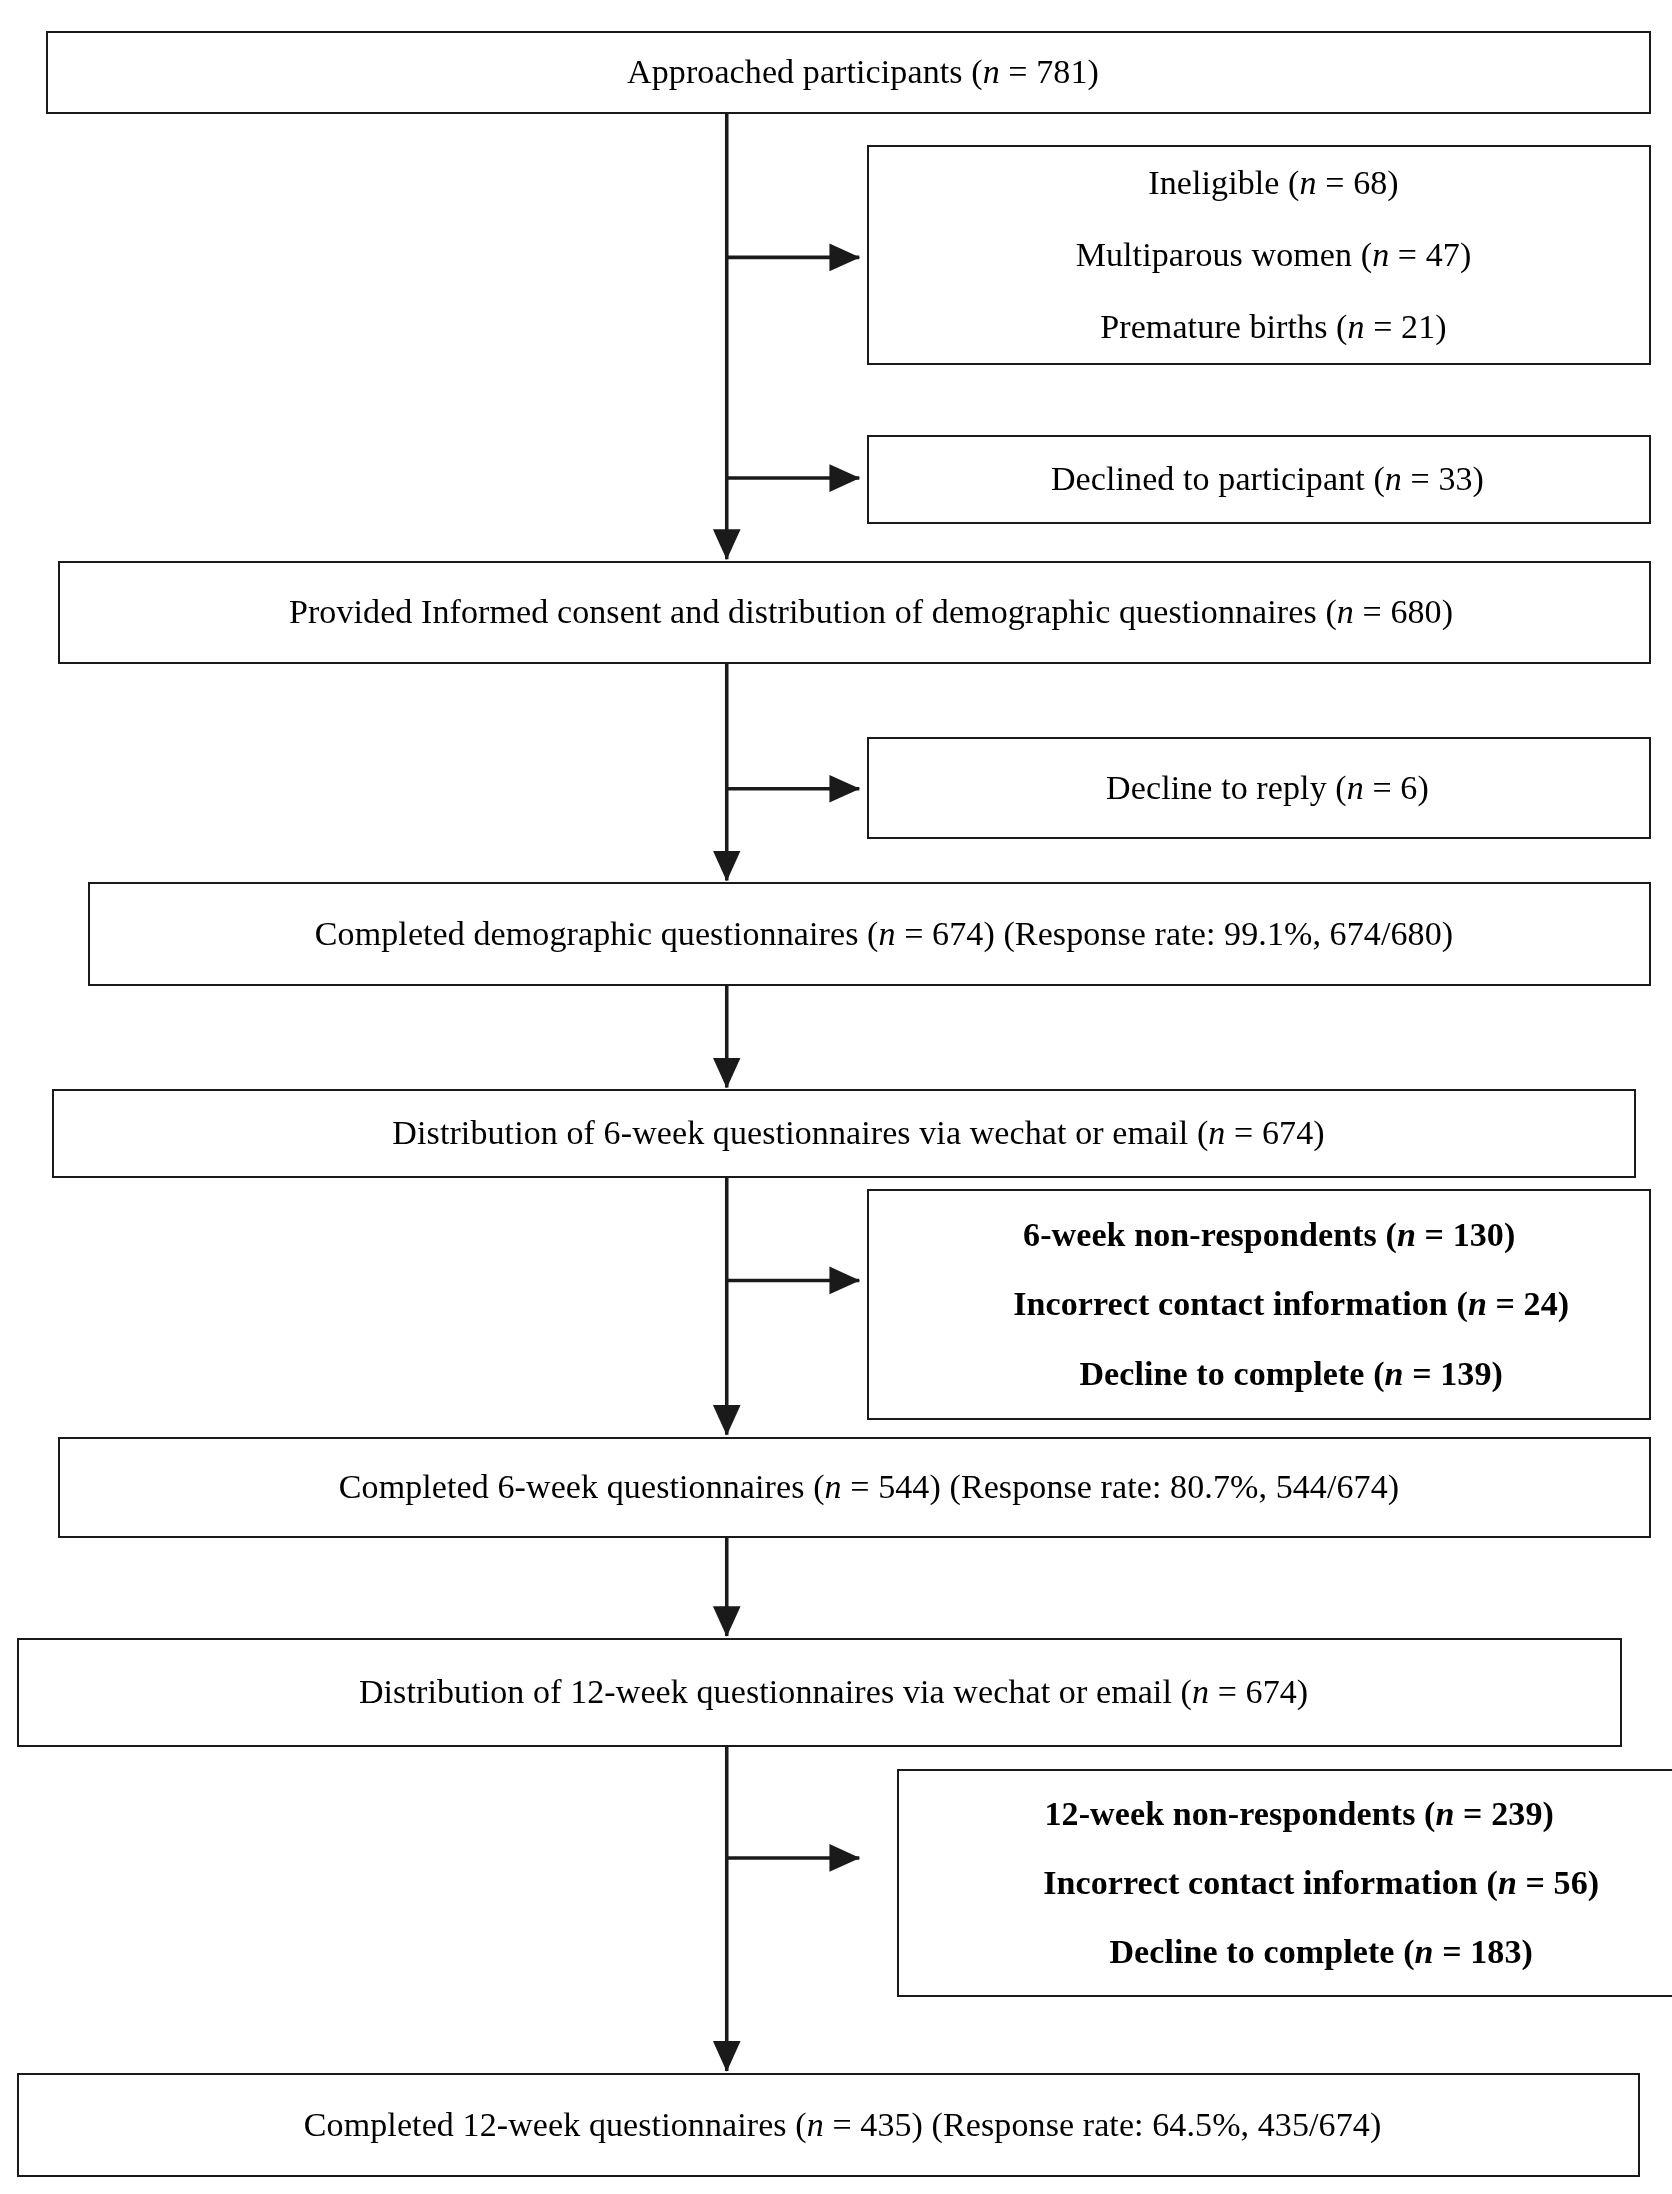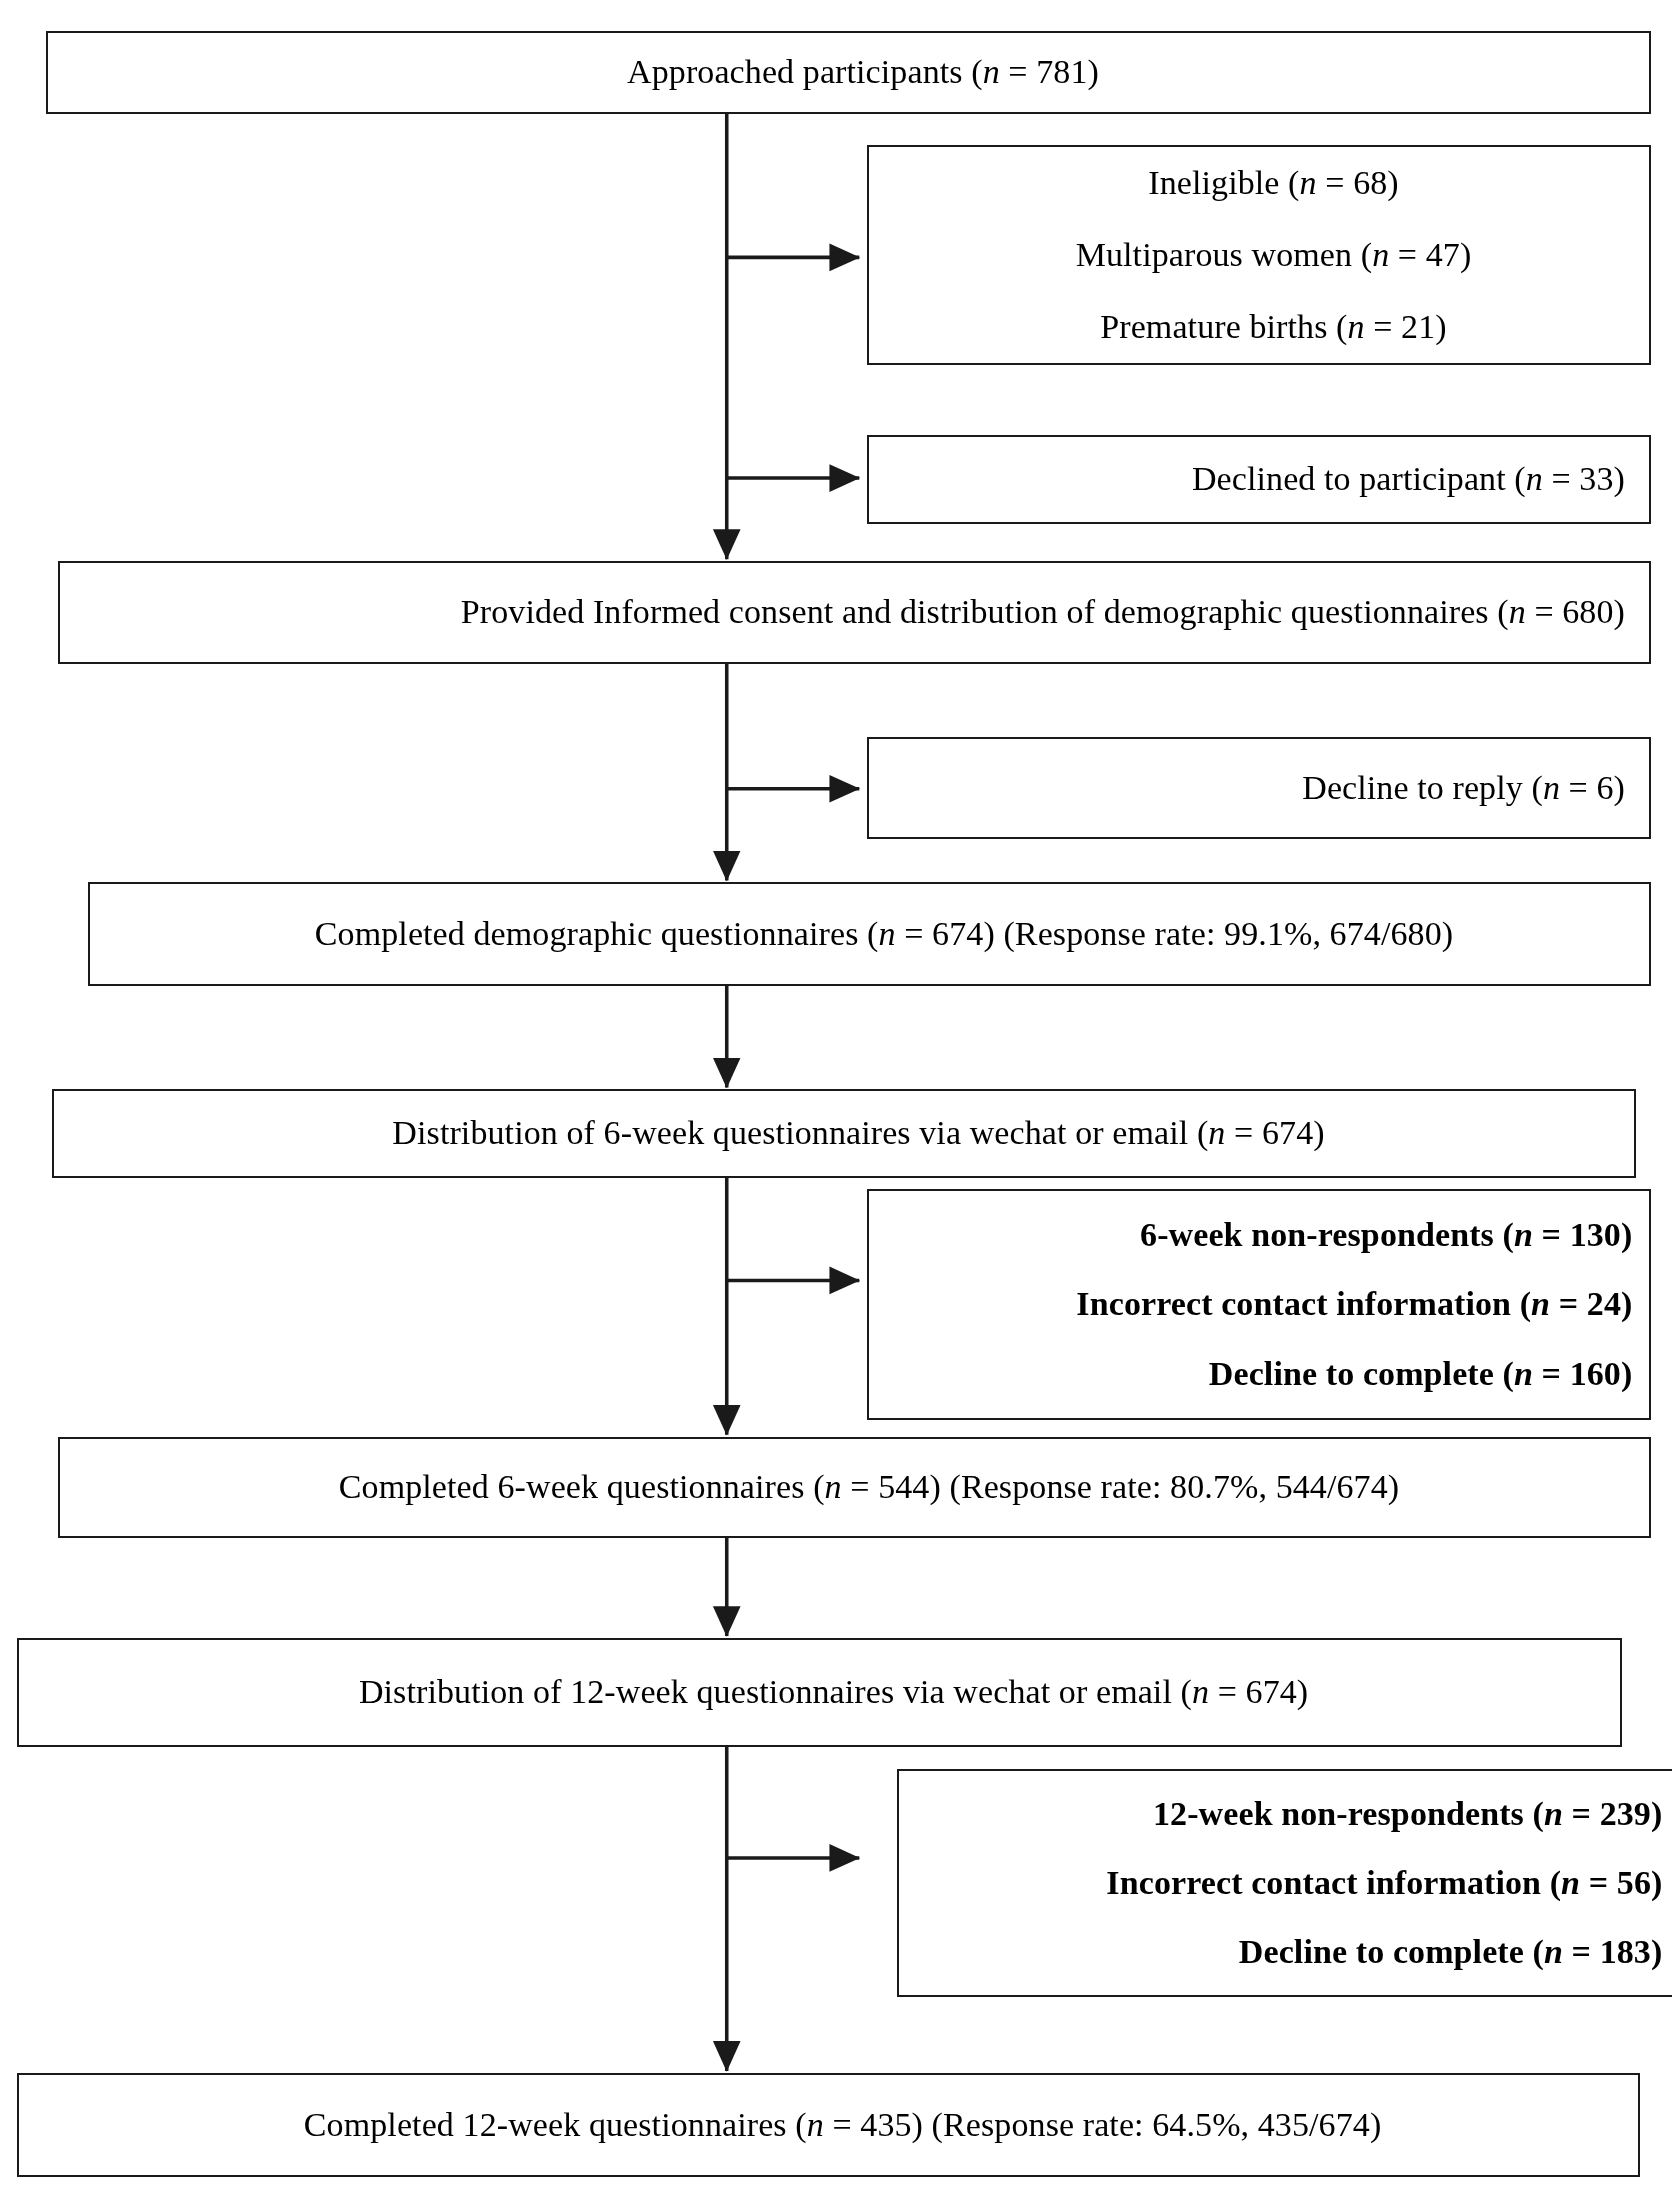--- a/index.html
+++ b/index.html
@@ -27,21 +27,21 @@
     justify-content: center;
     z-index: 2;
   }
   .fc-line {
     font-size: 34px;
     line-height: 1.18;
     white-space: nowrap;
     letter-spacing: 0.1px;
   }
   .align-center .fc-line { text-align: center; padding-left: 29px; }
-  .align-left   .fc-line { text-align: right; }
+  .align-left   .fc-line { text-align: center; }
   .pad-left-sm  { padding-left: 37px; padding-right: 16.6px; font-weight: bold; }
   .pad-left-md  { padding-left: 41px; padding-right: 24px; }
   .pad-left-lg  { padding-left: 57px; padding-right: 24px; }
   .indent { padding-left: 44px; }
   .gap-3 .fc-line + .fc-line { margin-top: 32px; }
   .gap-box .fc-line + .fc-line { margin-top: 29px; }
   i.n { font-style: italic; }
   #connectors {
     position: absolute;
     left: 0;
@@ -138,21 +138,21 @@
   </div>
 
   <div class="fc-box align-left pad-left-sm gap-box" style="left:867px; top:1189px; width:784px; height:231px;">
     <div class="fc-line">
       <span>6-week non-respondents (</span><i class="n">n</i><span> = 130)</span>
     </div>
     <div class="fc-line indent">
       <span>Incorrect contact information (</span><i class="n">n</i><span> = 24)</span>
     </div>
     <div class="fc-line indent">
-      <span>Decline to complete (</span><i class="n">n</i><span> = 160)</span>
+      <span>Decline to complete (</span><i class="n">n</i><span> = 139)</span>
     </div>
   </div>
 
   <div class="fc-box align-center" style="left:58px; top:1437px; width:1593px; height:101px;">
     <div class="fc-line">
       <span>Completed 6-week questionnaires (</span><i class="n">n</i><span> = 544) (Response rate: 80.7%, 544/674)</span>
     </div>
   </div>
 
   <div class="fc-box align-center" style="left:16.6px; top:1638px; width:1605px; height:109px;">

